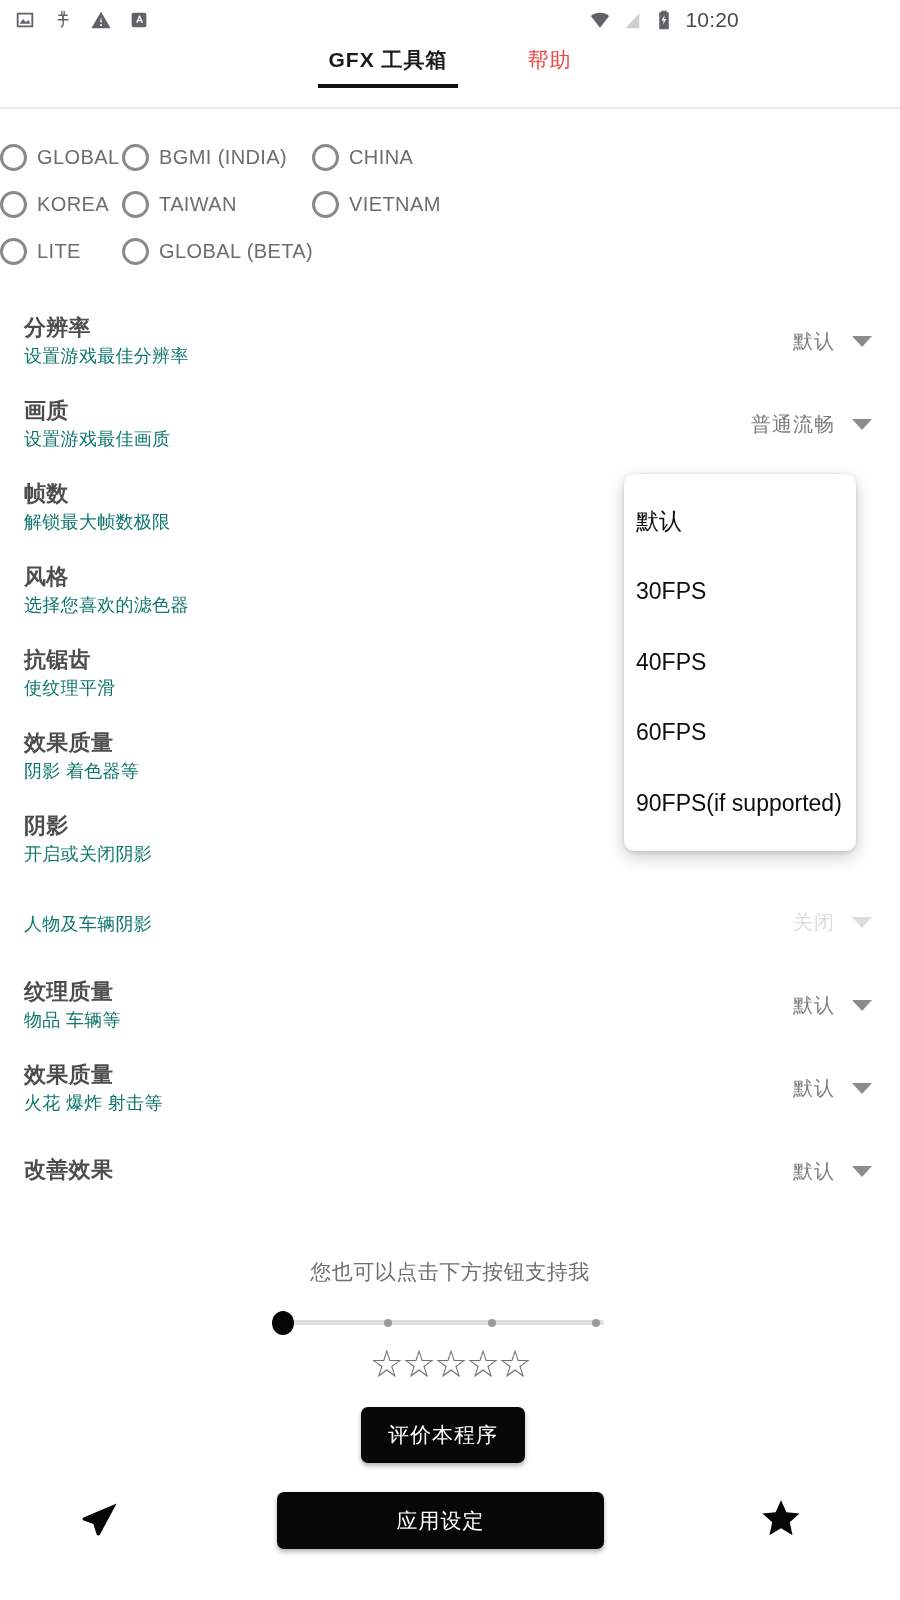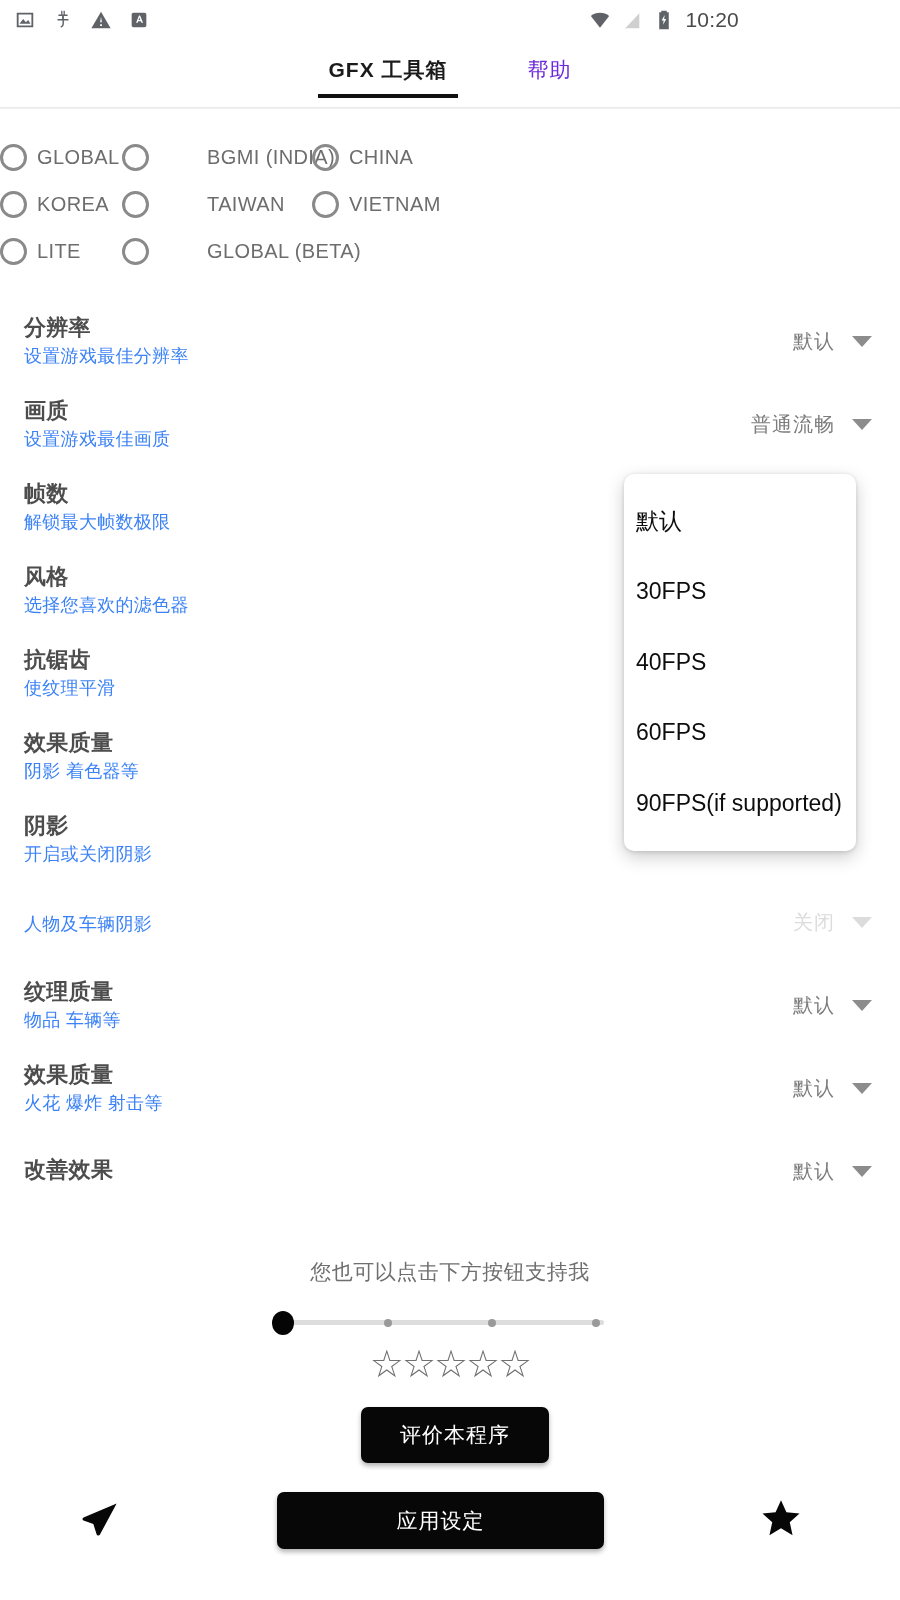--- a/index.html
+++ b/index.html
@@ -18,24 +18,24 @@
   }
   .sb-left { display: flex; align-items: center; gap: 16px; }
   .sb-right { margin-left: auto; display: flex; align-items: center; gap: 10px; }
   .sb-icon { width: 22px; height: 22px; display: inline-block; color: #5f6368; }
   .sb-icon svg { display: block; width: 100%; height: 100%; fill: currentColor; }
   .sb-time { font-size: 21px; color: #4a4a4a; letter-spacing: .2px; font-weight: 400; }
 
   
   .tabbar {
     position: absolute; top: 40px; left: 0; width: 900px; height: 68px;
-    display: flex; justify-content: center; align-items: center; gap: 60px;
+    display: flex; justify-content: center; align-items: flex-start; gap: 60px;
     background: #fff;
   }
-  .tab { position: relative; padding: 6px 10px 14px; font-size: 21px; color: #6d28d9; letter-spacing: 1px; }
+  .tab { position: relative; padding: 6px 10px 14px; font-size: 21px; color: #ef4444; letter-spacing: 1px; }
   .tab.active { color: #1b1b1b; font-weight: bold; }
   .tab.active::after {
     content: ""; position: absolute; left: 0; right: 0; bottom: 0;
     height: 4px; background: #111;
   }
   .tabdivider {
     position: absolute; top: 107px; left: 0; width: 900px; height: 2px;
     background: linear-gradient(to bottom, #e6e6e6, #f4f4f4);
   }
 
@@ -46,32 +46,32 @@
   .ver-row { display: flex; align-items: center; height: 47px; }
   .radio-item { display: flex; align-items: center; }
   .radio {
     width: 27px; height: 27px; border: 3px solid #8a8a8a; border-radius: 50%;
     flex: 0 0 auto;
   }
   .radio-label { margin-left: 10px; font-size: 20px; color: #6d6d6d; letter-spacing: .4px; white-space: nowrap; }
 
   
   .rcol1 { width: 122px; }
-  .rcol2 { width: 190px; gap: 48px; }
+  .rcol2 { width: 190px; }
   .rcol3 { width: 160px; }
 
   
   .list { position: absolute; top: 300px; left: 0; width: 900px; }
   .srow {
     position: relative; height: 83px; padding: 0 28px 0 24px;
     display: flex; align-items: center;
   }
   .srow .texts { flex: 1 1 auto; }
   .srow .stitle { font-size: 22px; font-weight: bold; color: #4d4d4d; line-height: 1.18; letter-spacing: .3px; }
-  .srow .ssub { font-size: 18px; color: #3b82f6; line-height: 1.35; margin-top: 3px; letter-spacing: .3px; }
+  .srow .ssub { font-size: 18px; color: #0f766e; line-height: 1.35; margin-top: 3px; letter-spacing: .3px; }
   .spinner { display: flex; align-items: center; gap: 17px; flex: 0 0 auto; }
   .spinner .sval { font-size: 20px; color: #7d7d7d; letter-spacing: 1px; }
   .caret {
     width: 0; height: 0;
     border-left: 10px solid transparent; border-right: 10px solid transparent;
     border-top: 11px solid #8c8c8c;
   }
   .spinner.disabled .sval { color: #dcdcdc; }
   .spinner.disabled .caret { border-top-color: #dcdcdc; }
 
@@ -112,21 +112,21 @@
   .slider .thumb {
     position: absolute; left: 0px; top: 3px; width: 22px; height: 24px;
     background: #050505; border-radius: 50%;
   }
   .stars {
     position: absolute; top: 1345px; left: 0; width: 900px; text-align: center;
     font-size: 38px; color: #707070; letter-spacing: -2px; z-index: 21;
     line-height: 1;
   }
   .btn-rate {
-    position: absolute; top: 1407px; left: 361px; width: 188px; height: 56px;
+    position: absolute; top: 1407px; left: 361px; width: 164px; height: 56px;
     background: #070707; color: #fff; border-radius: 7px;
     display: flex; align-items: center; justify-content: center;
     font-size: 21px; letter-spacing: 1px; z-index: 21;
     box-shadow: 0 3px 5px rgba(0,0,0,.30);
   }
   .btn-apply {
     position: absolute; top: 1492px; left: 277px; width: 327px; height: 57px;
     background: #070707; color: #fff; border-radius: 7px;
     display: flex; align-items: center; justify-content: center;
     font-size: 21px; letter-spacing: 1px; z-index: 21;

